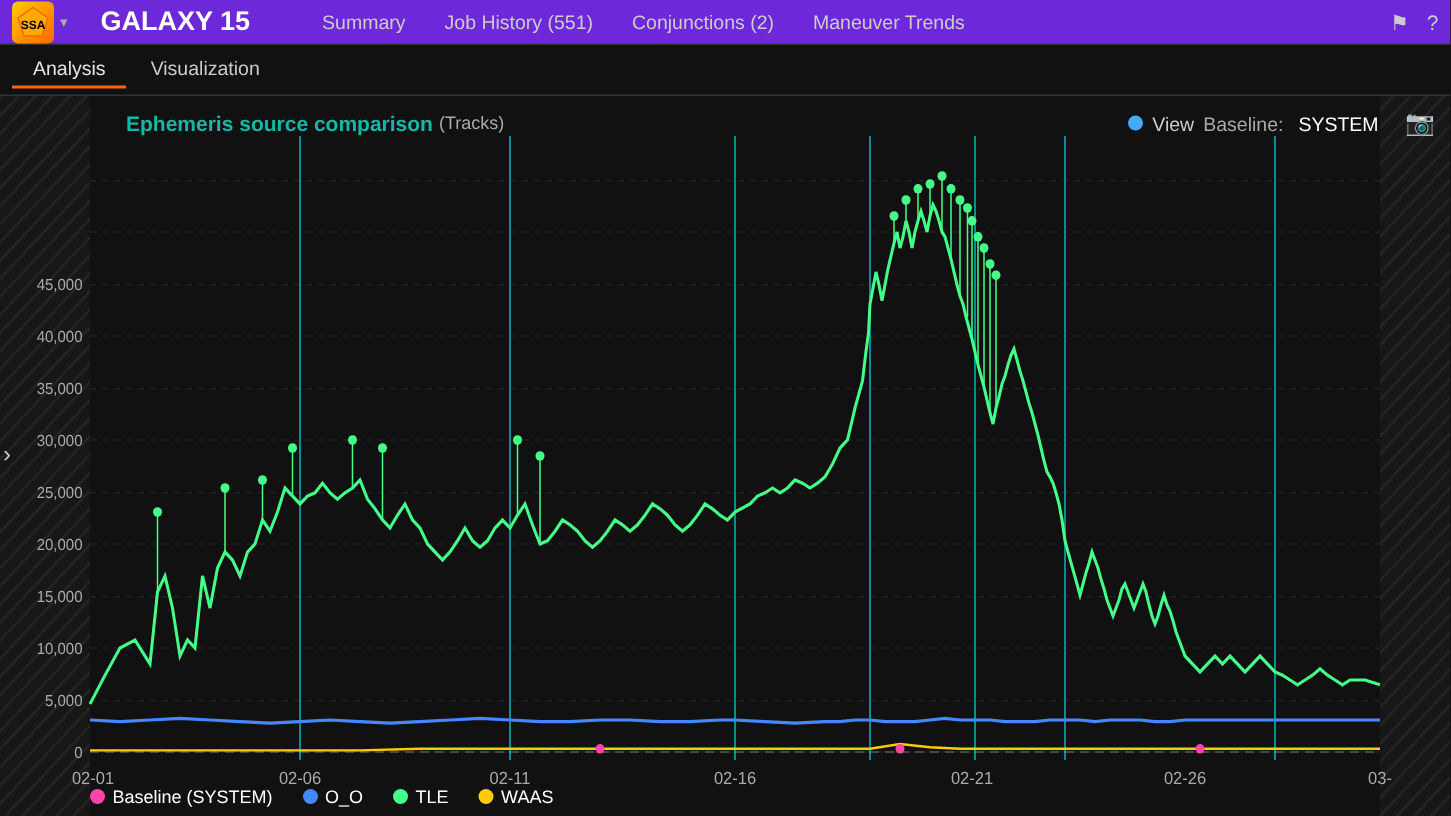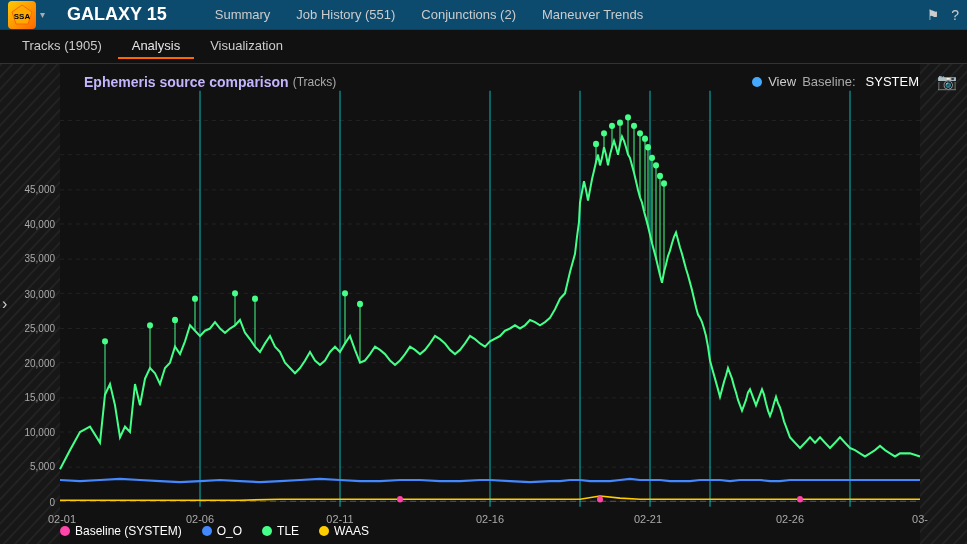--- a/index.html
+++ b/index.html
@@ -7,21 +7,21 @@
       background: #1a1a1a;
       color: #fff;
       font-family: Arial, sans-serif;
       width: 967px;
       height: 544px;
       overflow: hidden;
     }
 
     
     .top-nav {
-      background: #0c4a6e;
+      background: #6d28d9;
       display: flex;
       align-items: center;
       height: 30px;
       padding: 4px 8px;
       border-bottom: 1px solid #333;
     }
     .logo-area {
       display: flex;
       align-items: center;
       gap: 4px;
@@ -105,21 +105,21 @@
       position: absolute;
       top: 8px;
       left: 60px;
       right: 10px;
       display: flex;
       align-items: center;
       z-index: 10;
       font-size: 13px;
     }
     .chart-title {
-      color: #c4b5fd;
+      color: #14b8a6;
       font-size: 14px;
       font-weight: bold;
       padding-left: 24px;
     }
     .chart-reset {
       color: #aaa;
       font-size: 12px;
       margin-left: 4px;
       cursor: pointer;
     }
@@ -215,21 +215,20 @@
     <span class="nav-tab-top">Maneuver Trends</span>
   </div>
 
   <div class="nav-icons">
     <button class="nav-icon-btn">⚑</button>
     <button class="nav-icon-btn">?</button>
   </div>
 </div>
 
 <div class="second-nav">
-  <span class="nav-tab-second">Tracks (1905)</span>
   <span class="nav-tab-second active">Analysis</span>
   <span class="nav-tab-second">Visualization</span>
 </div>
 
 <div class="chart-container">
 
   <span class="left-arrow">›</span>
 
   <div class="chart-header">
     <span class="chart-title">Ephemeris source comparison</span>

